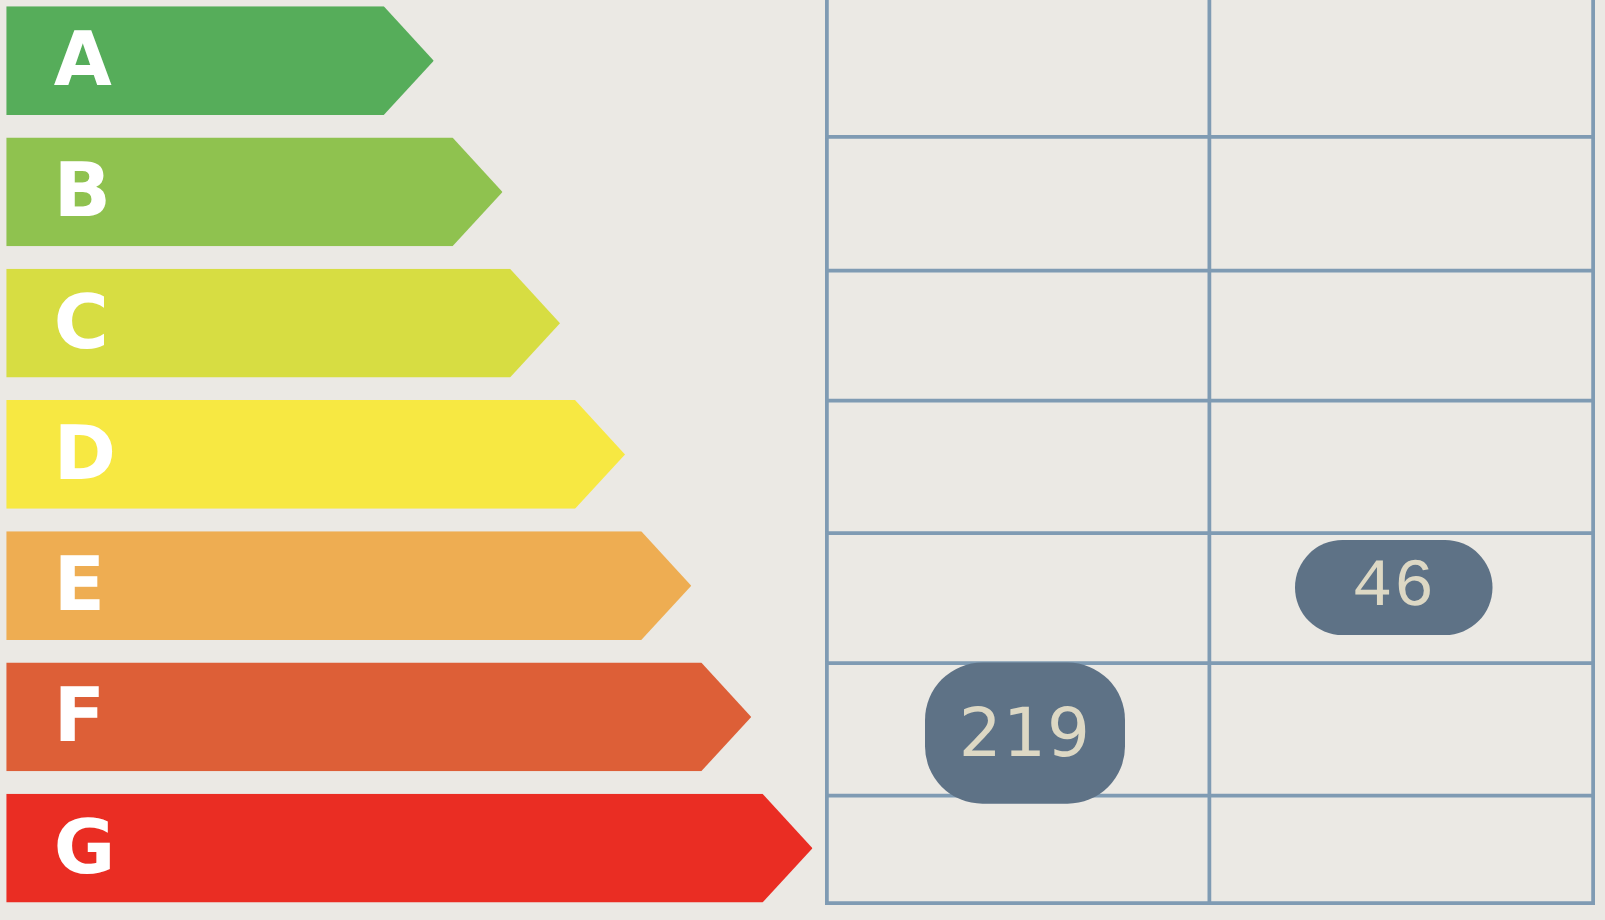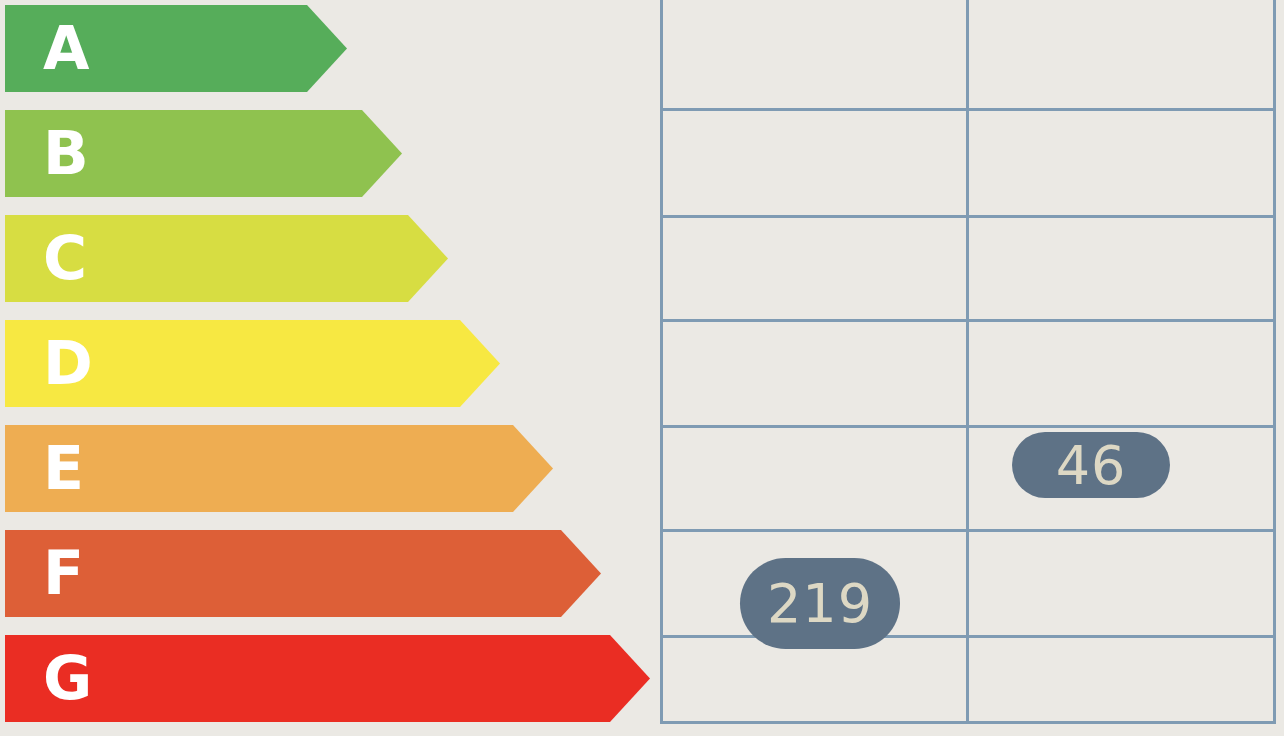--- a/index.html
+++ b/index.html
@@ -171,19 +171,19 @@
     <div class="grid-cell" style="left:309px; top:218px; width:304px; height:101px;"></div>
     <div class="grid-cell" style="left:3px;   top:322px; width:303px; height:103px;"></div>
     <div class="grid-cell" style="left:309px; top:322px; width:304px; height:103px;"></div>
     <div class="grid-cell" style="left:3px;   top:428px; width:303px; height:101px;"></div>
     <div class="grid-cell" style="left:309px; top:428px; width:304px; height:101px;"></div>
     <div class="grid-cell" style="left:3px;   top:532px; width:303px; height:103px;"></div>
     <div class="grid-cell" style="left:309px; top:532px; width:304px; height:103px;"></div>
     <div class="grid-cell" style="left:3px;   top:638px; width:303px; height:83px;"></div>
     <div class="grid-cell" style="left:309px; top:638px; width:304px; height:83px;"></div>
 
-    <div class="score-badge" style="left:352px; top:432px; width:158px; height:66px;">46</div>
+    <div class="score-badge" style="left:376px; top:432px; width:158px; height:76px;font-family:Liberation Mono, monospace;">46</div>
 
-    <div class="score-badge" style="left:80px; top:558px; width:160px; height:91px;">219</div>
+    <div class="score-badge" style="left:80px; top:530px; width:160px; height:113px;">219</div>
 
   </div>
 
 </div>
 
 </body></html>

